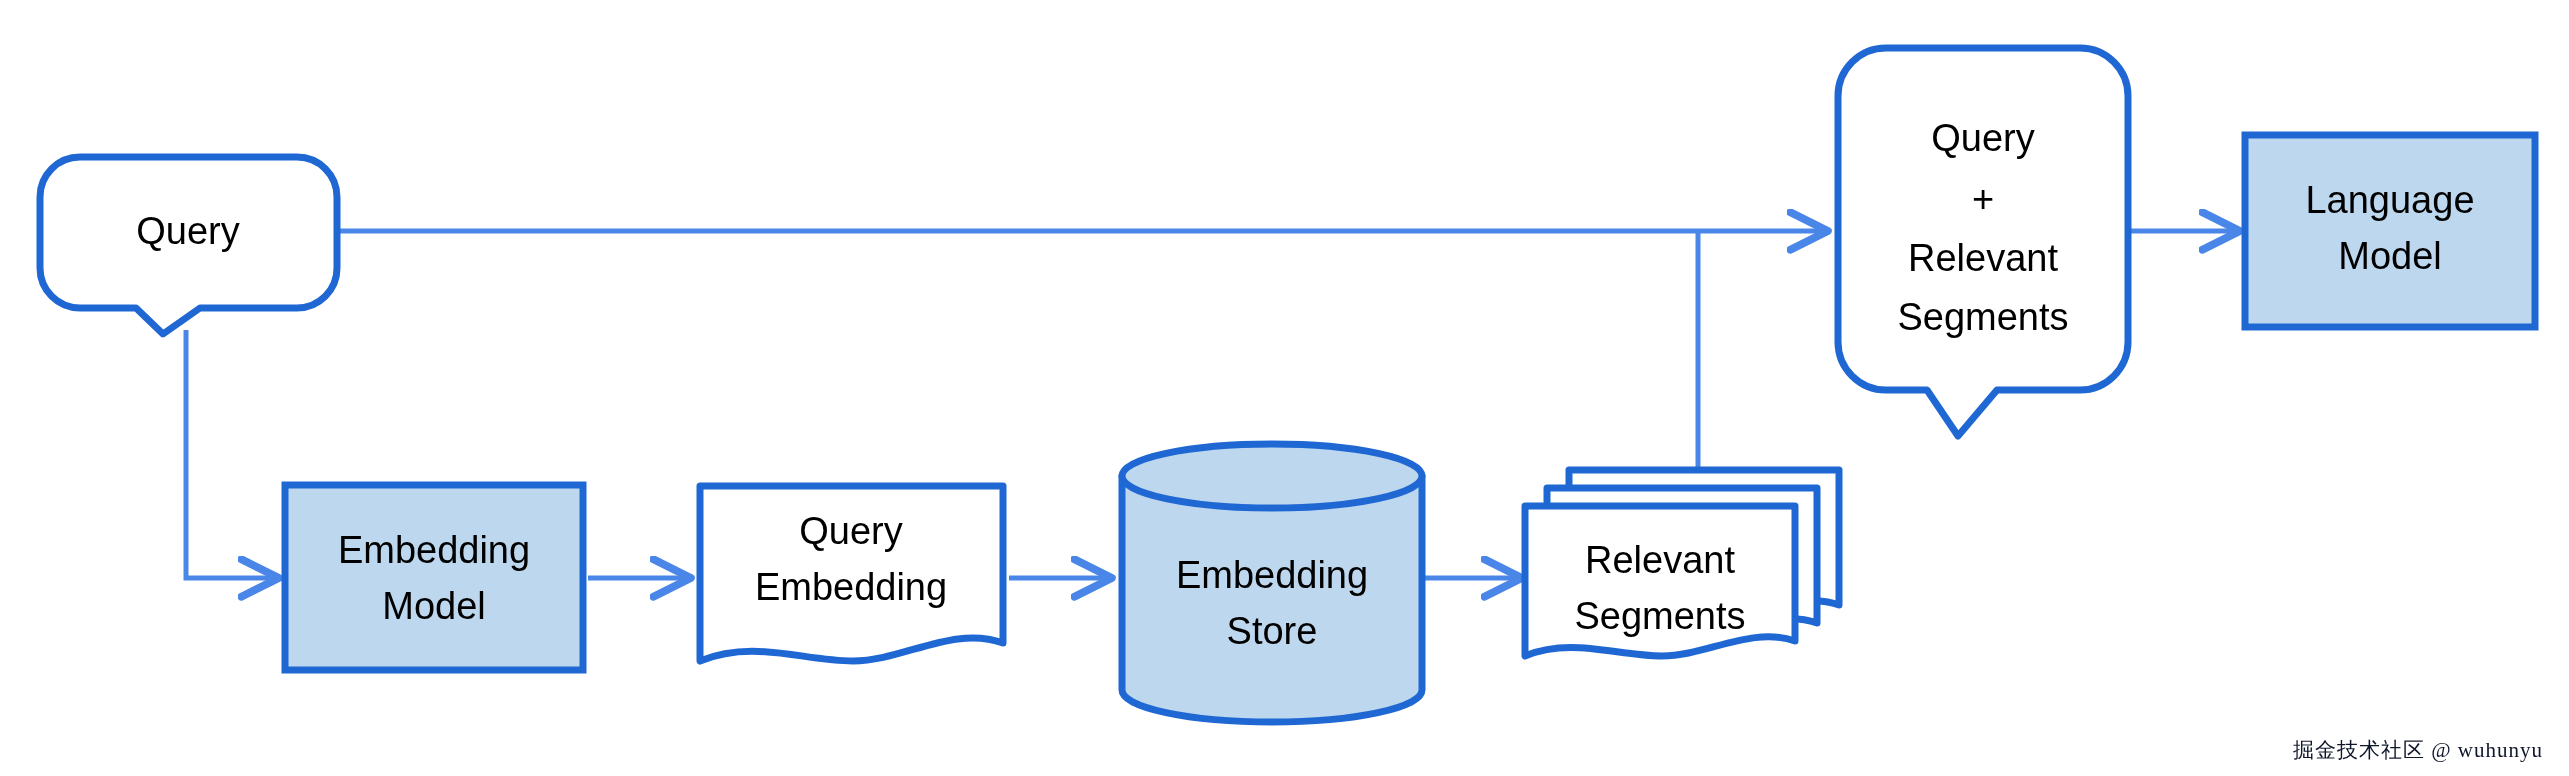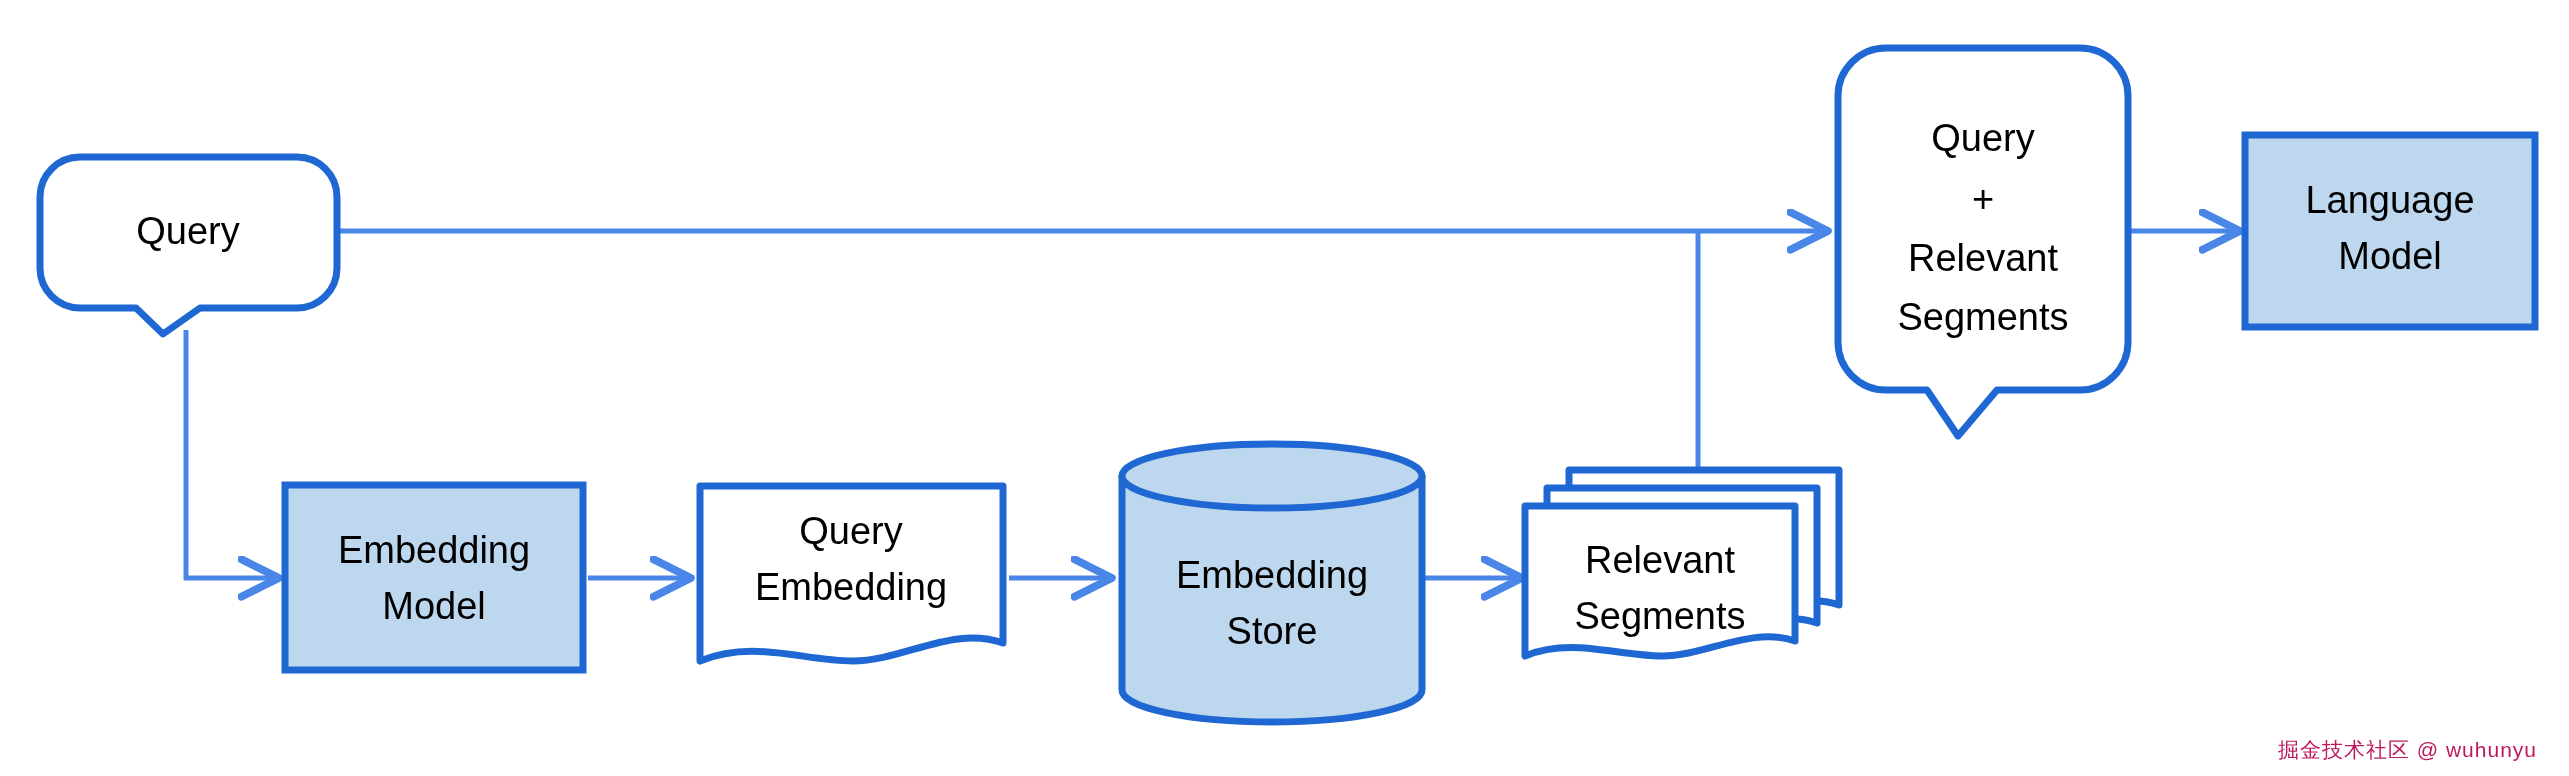--- a/index.html
+++ b/index.html
@@ -28,25 +28,25 @@
   .node-label {
     font-family: "Liberation Sans", "DejaVu Sans", sans-serif;
     fill: #000000;
     font-size: 38px;
     text-anchor: middle;
     dominant-baseline: middle;
     white-space: pre;
   }
   .watermark {
     position: absolute;
-    right: 32px;
+    right: 26px;
     bottom: 12px;
-    font-family: Liberation Sans, sans-serif;
+    font-family: Liberation Serif, serif;
     font-size: 21px;
-    color: #be185d;
+    color: #0f172a;
     letter-spacing: 1px;
     user-select: none;
   }
 </style>
 </head>
 <body>
 
 <div id="canvas">
 
   <svg class="diagram" viewBox="0 0 2569 776">

